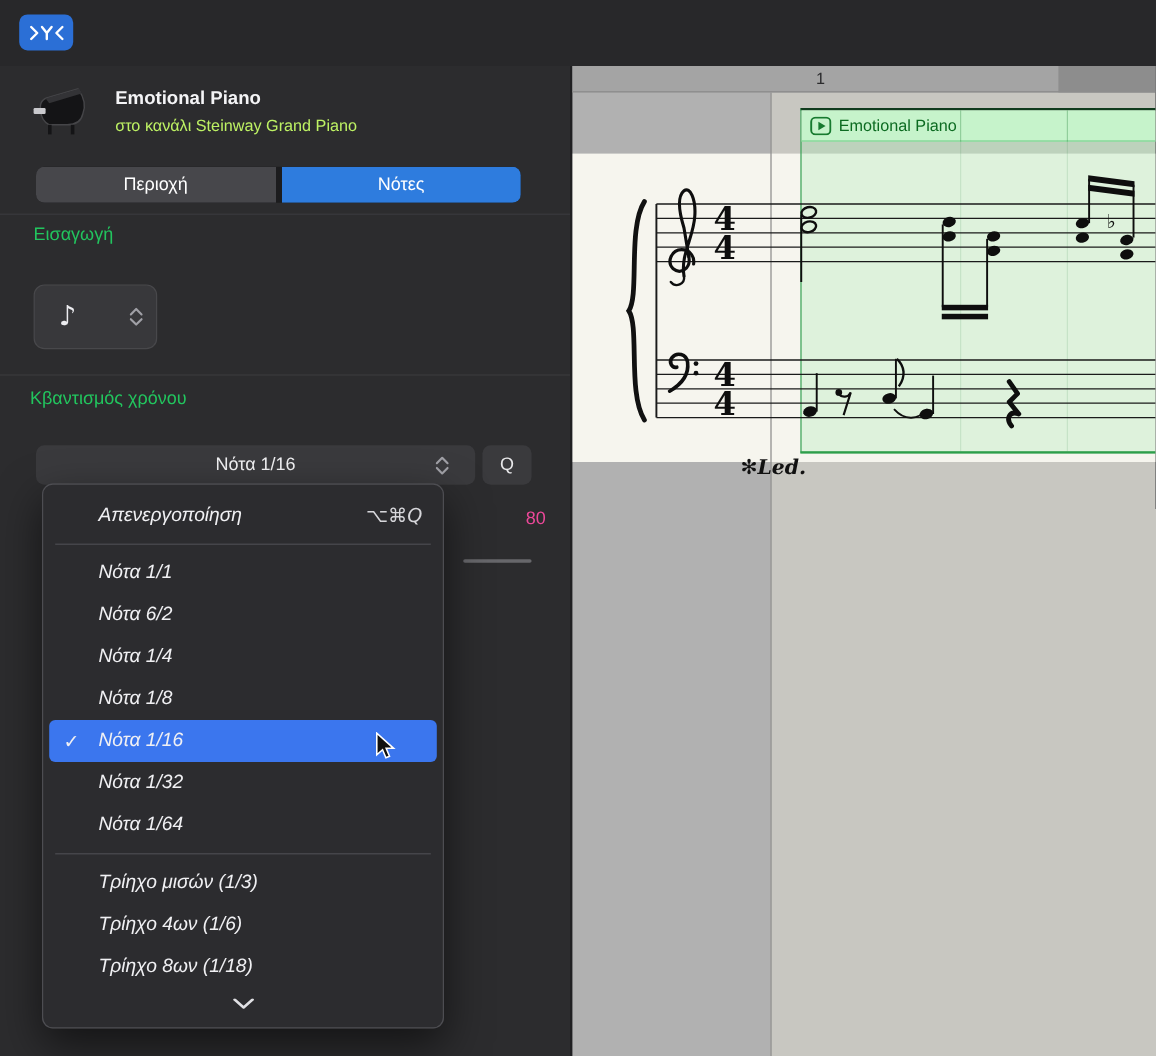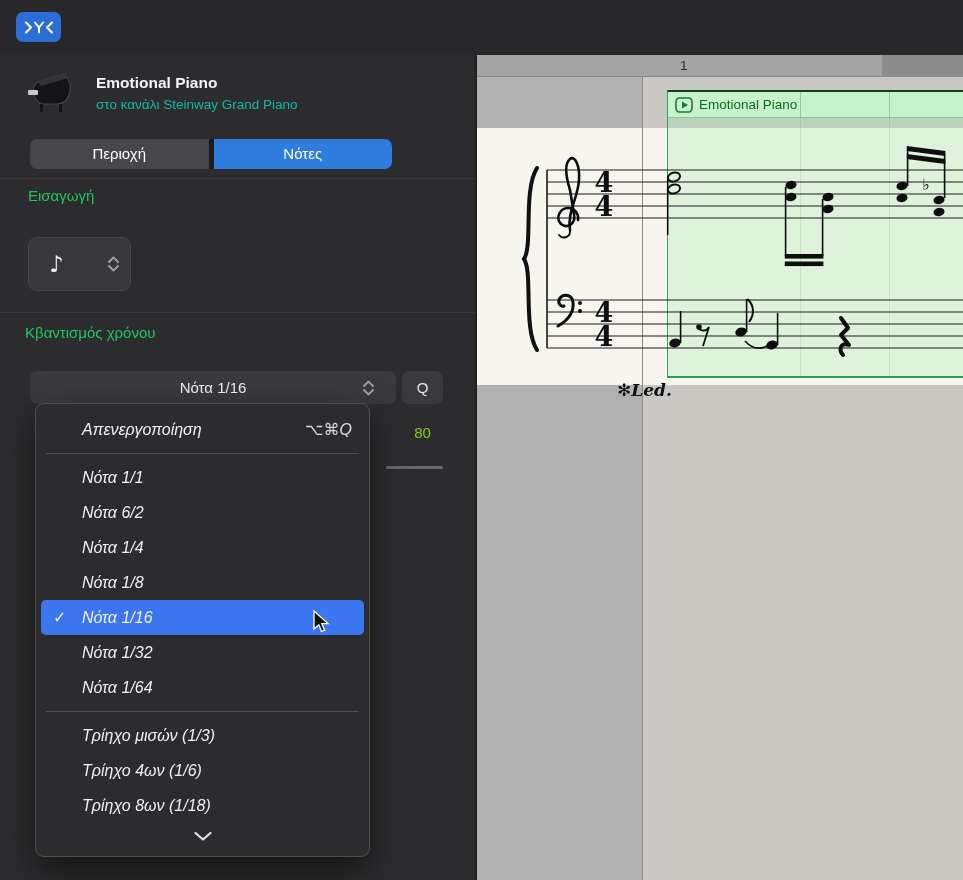--- a/index.html
+++ b/index.html
@@ -10,23 +10,23 @@
 
   
   #top-bar { left:0; top:0; width:963px; height:55px; background:#28282a; }
   #filter-btn { left:16px; top:12px; width:45px; height:30px; background:#2b6fd6;
                 border-radius:7px; display:flex; align-items:center; justify-content:center; }
 
   
   #left-panel { left:0; top:55px; width:475px; height:825px; background:#2c2c2e; }
   #piano-icon { left:24px; top:13px; width:52px; height:46px; }
   #hdr-title { left:96px; top:19px; font-size:15.5px; font-weight:700; color:#f4f4f6; }
-  #hdr-sub   { left:96px; top:42px; font-size:13.5px; color:#14b8a6;text-align:center; }
-
-  #tabs { left:30px; top:84px; width:362px; height:30px; display:flex; gap:5px;
+  #hdr-sub   { left:96px; top:42px; font-size:13.5px; color:#bef264;text-align:center; }
+
+  #tabs { left:30px; top:84px; width:404px; height:30px; display:flex; gap:5px;
           background:#1c1c1e; border-radius:7px; overflow:hidden; }
   .tab { flex:1; text-align:center; line-height:30px; font-size:15px; color:#ffffff; }
   #tab-region { background:#47474b; }
   #tab-notes  { background:#2e7cde; }
 
   .hdiv { left:0; width:475px; height:1px; background:#3a3a3d; }
 
   .section-label { font-size:15px; color:#22c55e; }
   #insert-label { left:28px; top:132px; }
   #note-popup { left:28px; top:182px; width:103px; height:54px; background:#38383b;
@@ -37,22 +37,22 @@
   .popchev { margin-left:auto; margin-right:11px; }
 
   #quant-label { left:25px; top:269px; }
   #quant-popup { left:30px; top:316px; width:366px; height:33px; background:#3a3a3d;
                  border-radius:7px; display:flex; align-items:center; justify-content:center; }
   #quant-value { font-size:15px; color:#f1f1f3; }
   #quant-popup .popchev { position:absolute; right:11px; }
   #q-btn { left:402px; top:316px; width:41px; height:33px; background:#3a3a3d;
            border-radius:7px; color:#e8e8ea; font-size:15px; text-align:center;
            line-height:33px; }
-  #velocity-val { left:402px; top:369px; width:41px; text-align:center;
-                  font-size:15px; color:#84cc16; }
+  #velocity-val { left:426px; top:369px; width:41px; text-align:center;
+                  font-size:15px; color:#ec4899; }
   #slider-frag { left:386px; top:411px; width:57px; height:3px; background:#67676b;
                  border-radius:2px; }
 
   
   #menu { left:35px; top:348px; width:335px; height:454px;
           background:rgba(44,44,47,0.97); border:1px solid rgba(120,120,126,0.45);
           border-radius:9px; box-shadow:0 14px 36px rgba(0,0,0,0.55);
           padding-top:8px; padding-bottom:4px; z-index:20; color:#f0f0f3; font-size:16px; }
   .menu-item { position:relative; height:35px; line-height:35px; padding-left:41px;
                margin:0 5px; border-radius:5px; white-space:nowrap;font-style:italic; }

